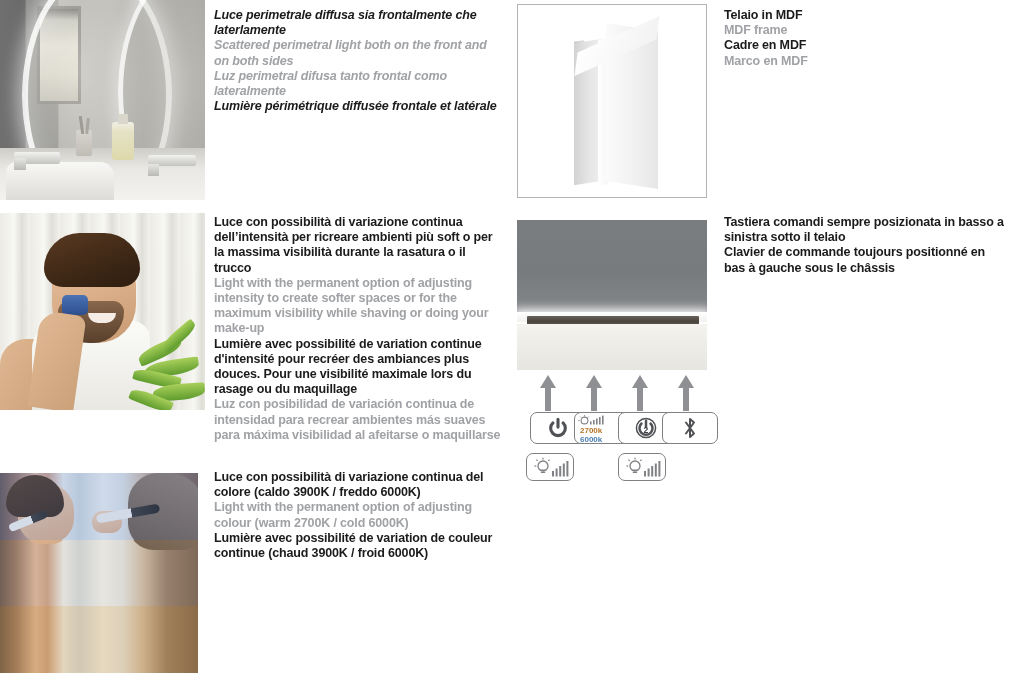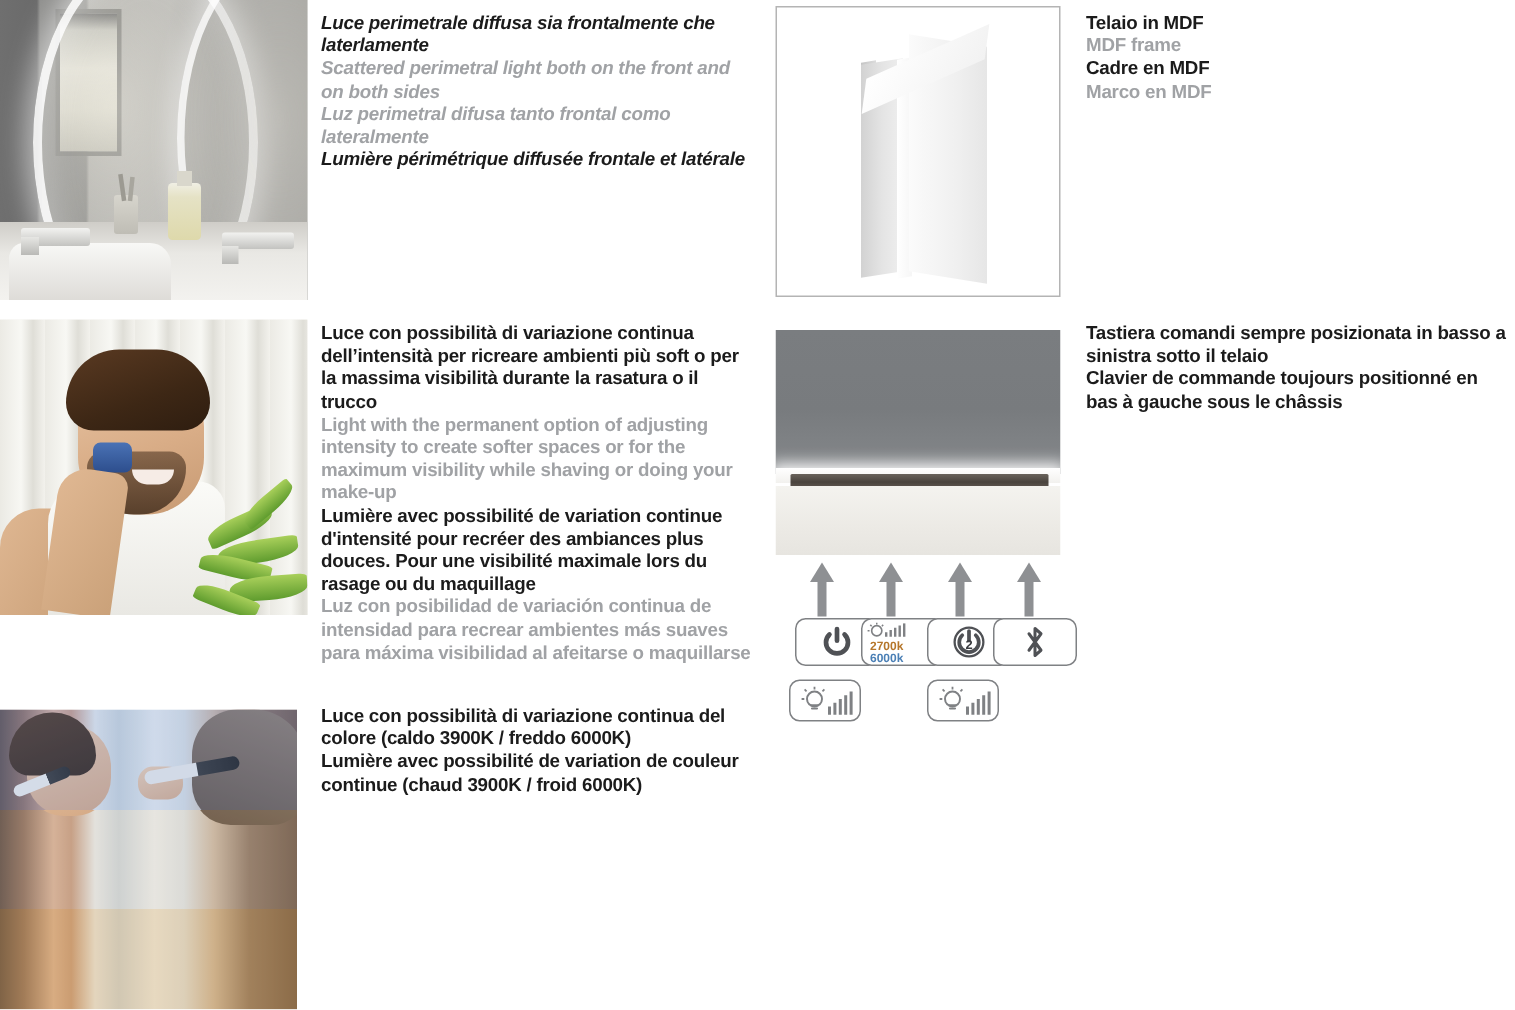--- a/index.html
+++ b/index.html
@@ -320,20 +320,21 @@
     </div>
     <div class="strip s3">
       <div class="scene"></div>
 
       <div class="tint"></div>
     </div>
   </div>
 
   <div class="txt" id="t3">
     <div class="line l-it">Luce con possibilità di variazione continua del colore (caldo 3900K / freddo 6000K)</div>
+    <div class="line l-en">Light with the permanent option of adjusting colour (warm 2700K / cold 6000K)</div>
     <div class="line l-fr">Lumière avec possibilité de variation de couleur continue (chaud 3900K / froid 6000K)</div>
   </div>
 
   <div class="imgbox" id="img-mdf">
     <div class="panel-shadow"></div>
     <div class="panel-front"></div>
     <div class="panel-core"></div>
     <div class="panel-side"></div>
     <div class="panel-top"></div>
   </div>

